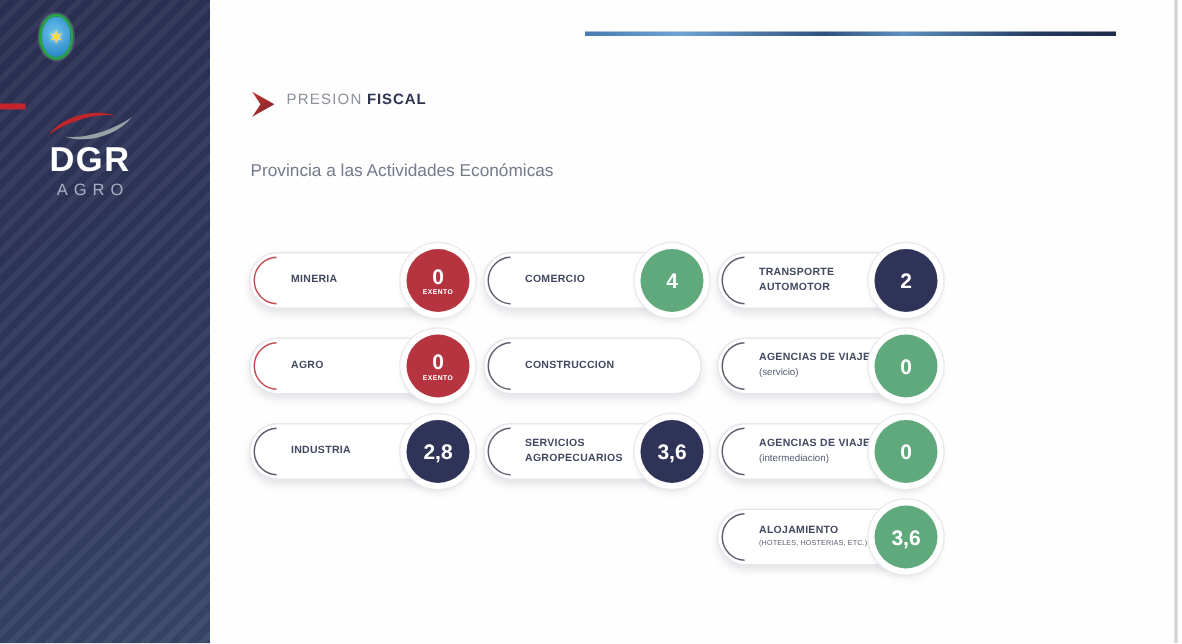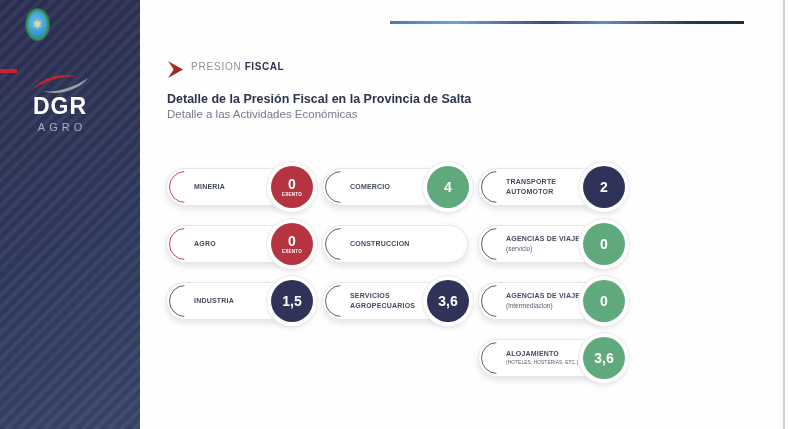--- a/index.html
+++ b/index.html
@@ -80,22 +80,21 @@
         <linearGradient id="rg" x1="0" y1="0" x2="1" y2="1">
           <stop offset="0" stop-color="#c1392f"></stop>
           <stop offset="1" stop-color="#7e1f2b"></stop>
         </linearGradient>
       </defs>
       <polygon points="0,0 16,9 0,18 6,9" fill="url(#rg)"></polygon>
     </svg>
     <span class="txt"><span>PRESION</span><b>FISCAL</b></span>
   </div>
 
-  <div class="title">Detalle de la Presión Fiscal en la Provincia de Salta</div>
-  <div class="subtitle">Detalle a las Actividades Económicas</div>
+  <div class="subtitle">Provincia a las Actividades Económicas</div>
 
   <div class="grid">
       <div class="badge" style="--circle: #b53440; --arc: #c04a52;">
       <span class="arc"></span>
       <span class="bl"><span class="label">MINERIA</span></span>
       <span class="circle">
         <span class="val">0</span>
         <span class="note">EXENTO</span>
       </span>
     </div>
@@ -132,21 +131,21 @@
       <span class="bl"><span class="label">AGENCIAS DE VIAJE</span><span class="sublabel"> (servicio)</span></span>
       <span class="circle">
         <span class="val">0</span>
 
       </span>
     </div>
       <div class="badge" style="--circle: #2e3357; --arc: #5a5f6d;">
       <span class="arc"></span>
       <span class="bl"><span class="label">INDUSTRIA</span></span>
       <span class="circle">
-        <span class="val">1,5</span>
+        <span class="val">2,8</span>
 
       </span>
     </div>
       <div class="badge" style="--circle: #2e3357; --arc: #5a5f6d;">
       <span class="arc"></span>
       <span class="bl"><span class="label">SERVICIOS AGROPECUARIOS</span></span>
       <span class="circle">
         <span class="val">3,6</span>
 
       </span>

